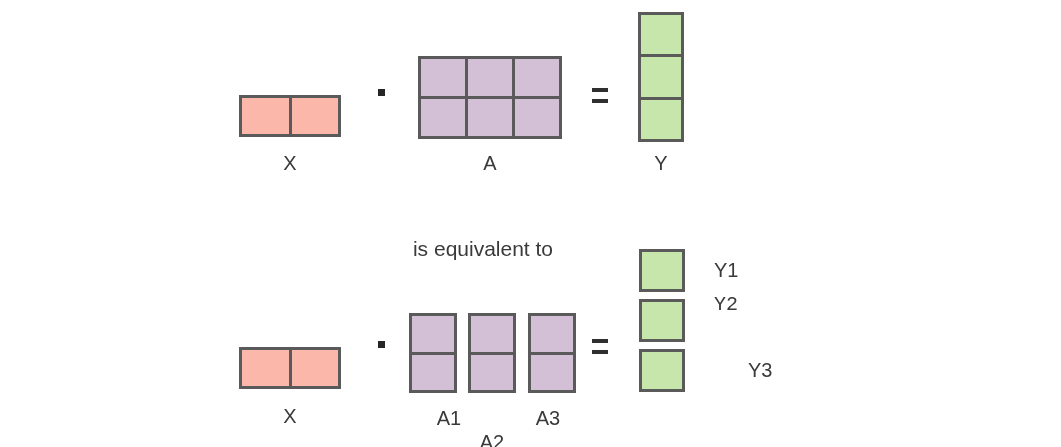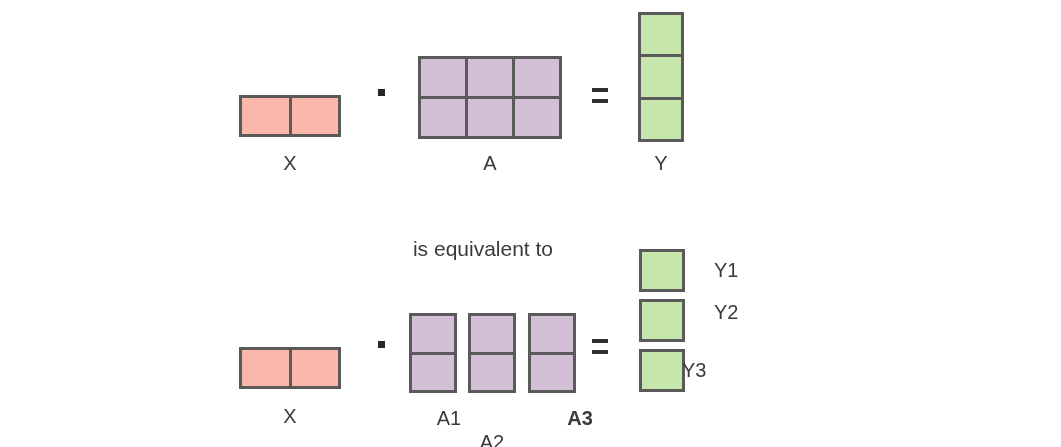--- a/index.html
+++ b/index.html
@@ -144,35 +144,35 @@
     <div class="cell purple"></div>
     <div class="cell purple"></div>
   </div>
   <div class="label center" style="left:492px; top:431px;">A2</div>
 
   <div class="matrix" style="left:528px; top:313px; width:48px; height:80px;
               grid-template-columns:1fr; grid-template-rows:1fr 1fr;">
     <div class="cell purple"></div>
     <div class="cell purple"></div>
   </div>
-  <div class="label center" style="left:580px; top:407px;font-weight:bold;">A3</div>
+  <div class="label center" style="left:548px; top:407px;">A3</div>
 
   <div class="op-eq" style="left:592px; top:339px;"></div>
 
   <div class="matrix" style="left:639px; top:249px; width:46px; height:43px;
               grid-template-columns:1fr; grid-template-rows:1fr;">
     <div class="cell green"></div>
   </div>
   <div class="label left" style="left:714px; top:259px;">Y1</div>
 
   <div class="matrix" style="left:639px; top:299px; width:46px; height:43px;
               grid-template-columns:1fr; grid-template-rows:1fr;">
     <div class="cell green"></div>
   </div>
-  <div class="label left" style="left:714px; top:301px;">Y2</div>
+  <div class="label left" style="left:714px; top:294px;font-family:Liberation Mono, monospace;">Y2</div>
 
   <div class="matrix" style="left:639px; top:349px; width:46px; height:43px;
               grid-template-columns:1fr; grid-template-rows:1fr;">
     <div class="cell green"></div>
   </div>
-  <div class="label left" style="left:682px; top:359px;">Y3</div>
+  <div class="label left" style="left:748px; top:359px;">Y3</div>
 
 </div>
 
 </body></html>

